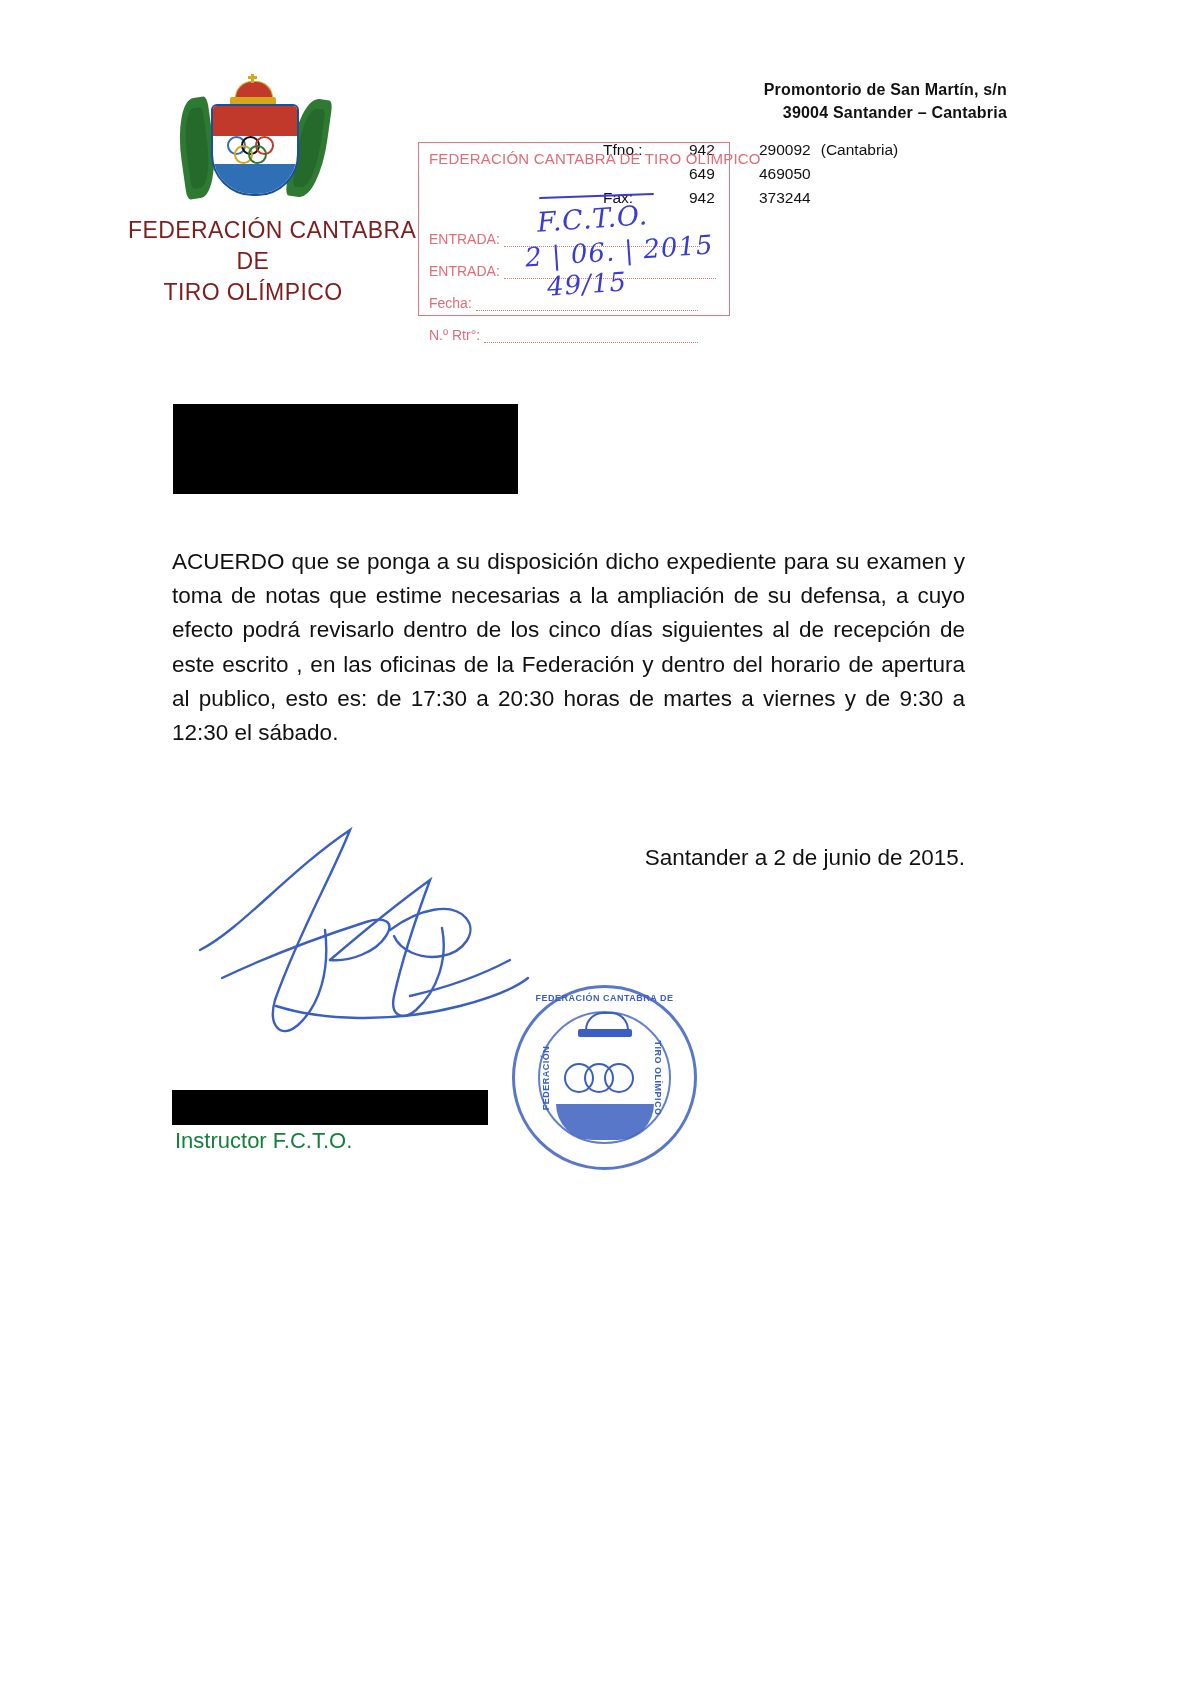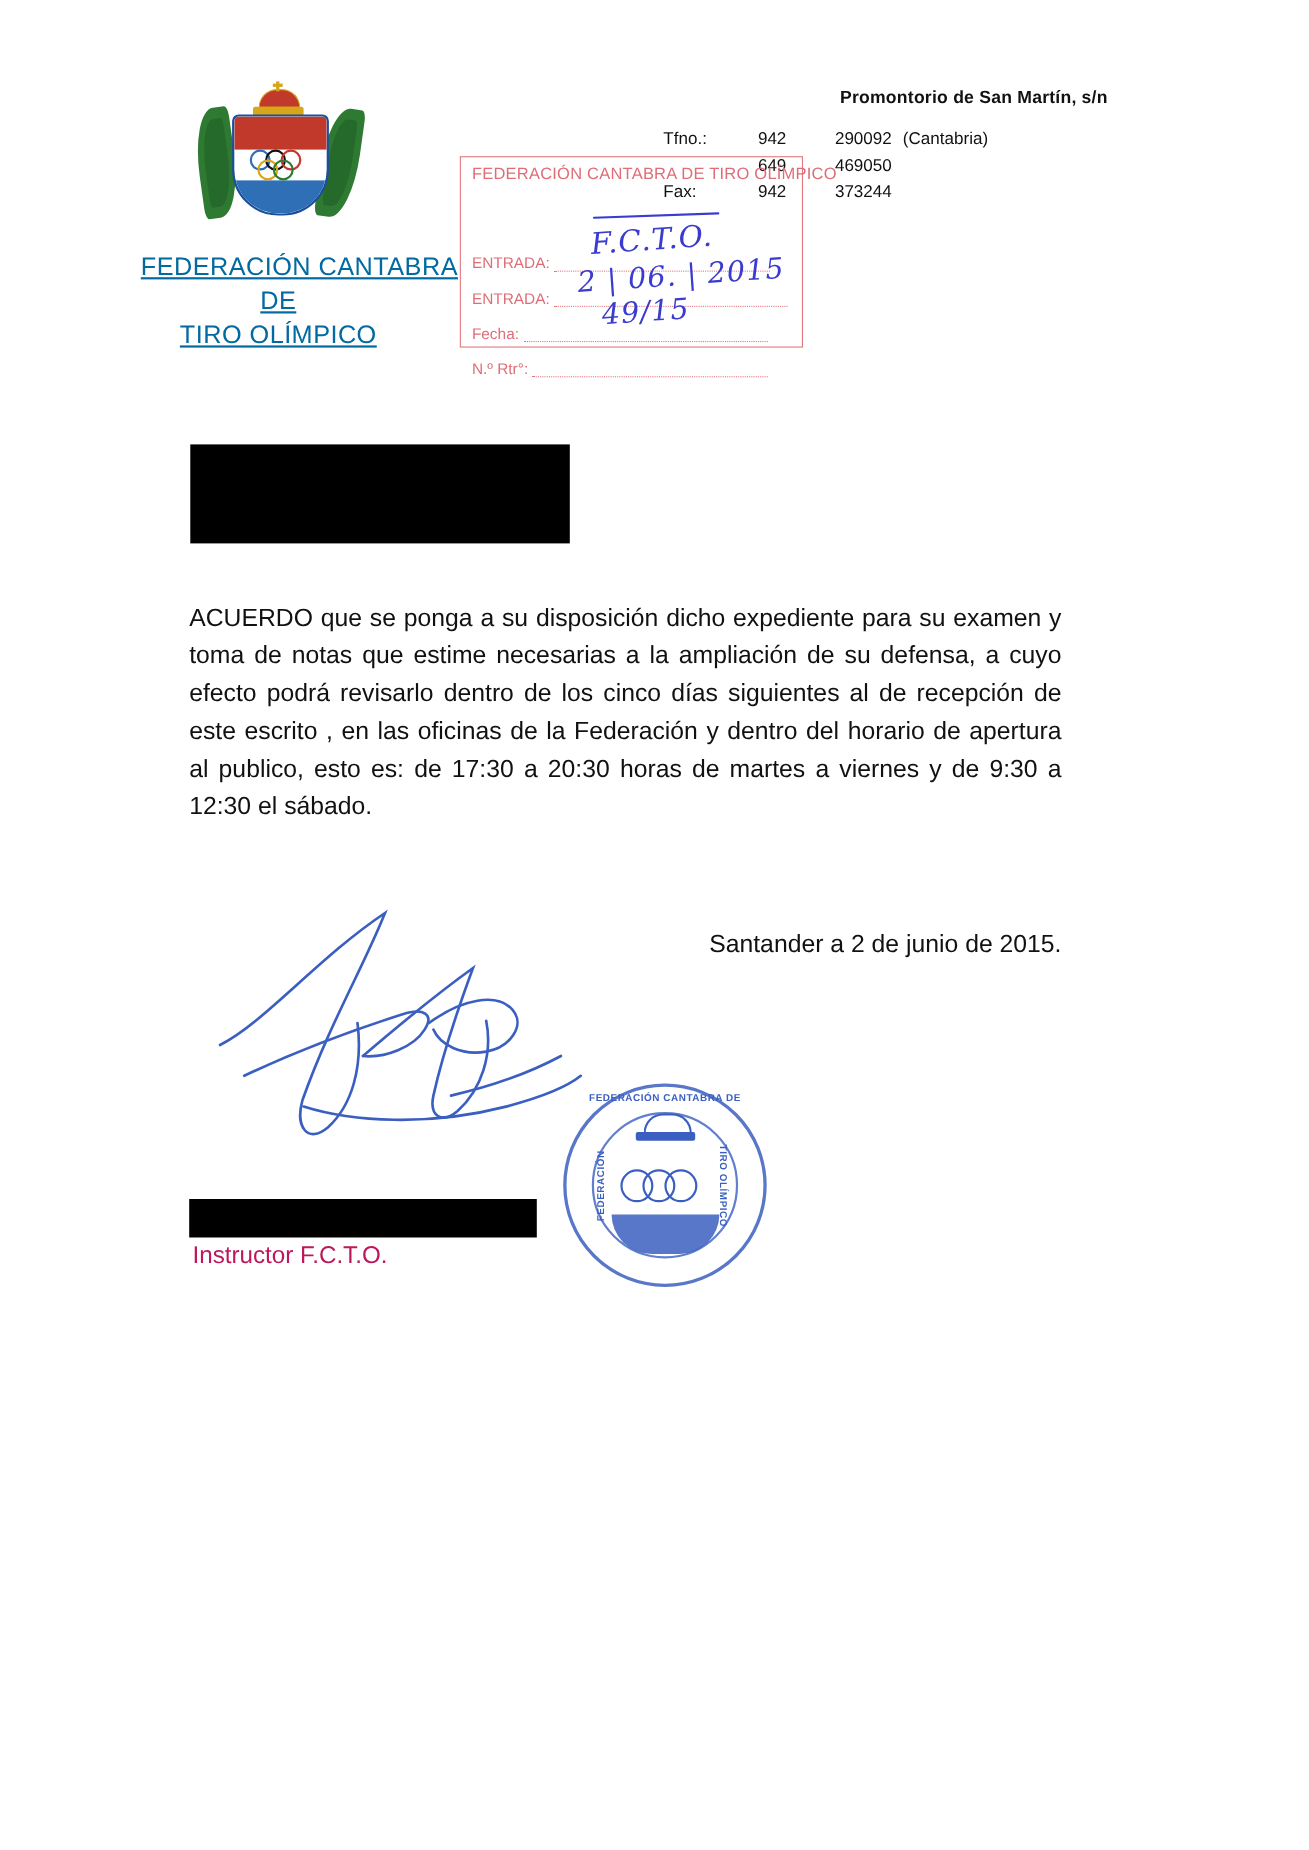--- a/index.html
+++ b/index.html
@@ -32,26 +32,25 @@
     width: 250px;
     text-align: center;
   }
   .crest {
     width: 150px;
     height: 135px;
     margin: 0 auto;
     position: relative;
   }
   .org-name {
-    margin-top: 20px;
+    margin-top: 8px;
     font-size: 23px;
     letter-spacing: 0.4px;
     line-height: 1.35;
-    color: #0369a1;
-    text-decoration: underline;
+    color: #7f1d1d;
   }
   .org-name div { white-space: nowrap; }
 
   
   .crest .laurel-l, .crest .laurel-r {
     position: absolute;
     top: 26px;
     width: 34px;
     height: 100px;
     background: #2f7a33;
@@ -279,21 +278,21 @@
     top: 810px;
     width: 420px;
     height: 300px;
     pointer-events: none;
   }
   .sign-caption {
     position: absolute;
     left: 175px;
     top: 1128px;
     font-size: 22px;
-    color: #be185d;
+    color: #15803d;
     white-space: nowrap;
   }
 
   
   .seal {
     position: absolute;
     left: 512px;
     top: 985px;
     width: 185px;
     height: 185px;
@@ -395,20 +394,21 @@
     <div class="org-name">
       <div>FEDERACIÓN CANTABRA</div>
       <div>DE</div>
       <div>TIRO OLÍMPICO</div>
     </div>
   </div>
 
   <div class="contact">
     <div class="addr">
       <div>Promontorio de San Martín, s/n</div>
+      <div>39004 Santander  –  Cantabria</div>
     </div>
     <table>
       <tbody>
           <tr>
         <td class="label">Tfno.:</td>
         <td class="num1">942</td>
         <td class="num2">290092</td>
         <td style="padding-left:10px">(Cantabria)</td>
       </tr>
       <tr>

